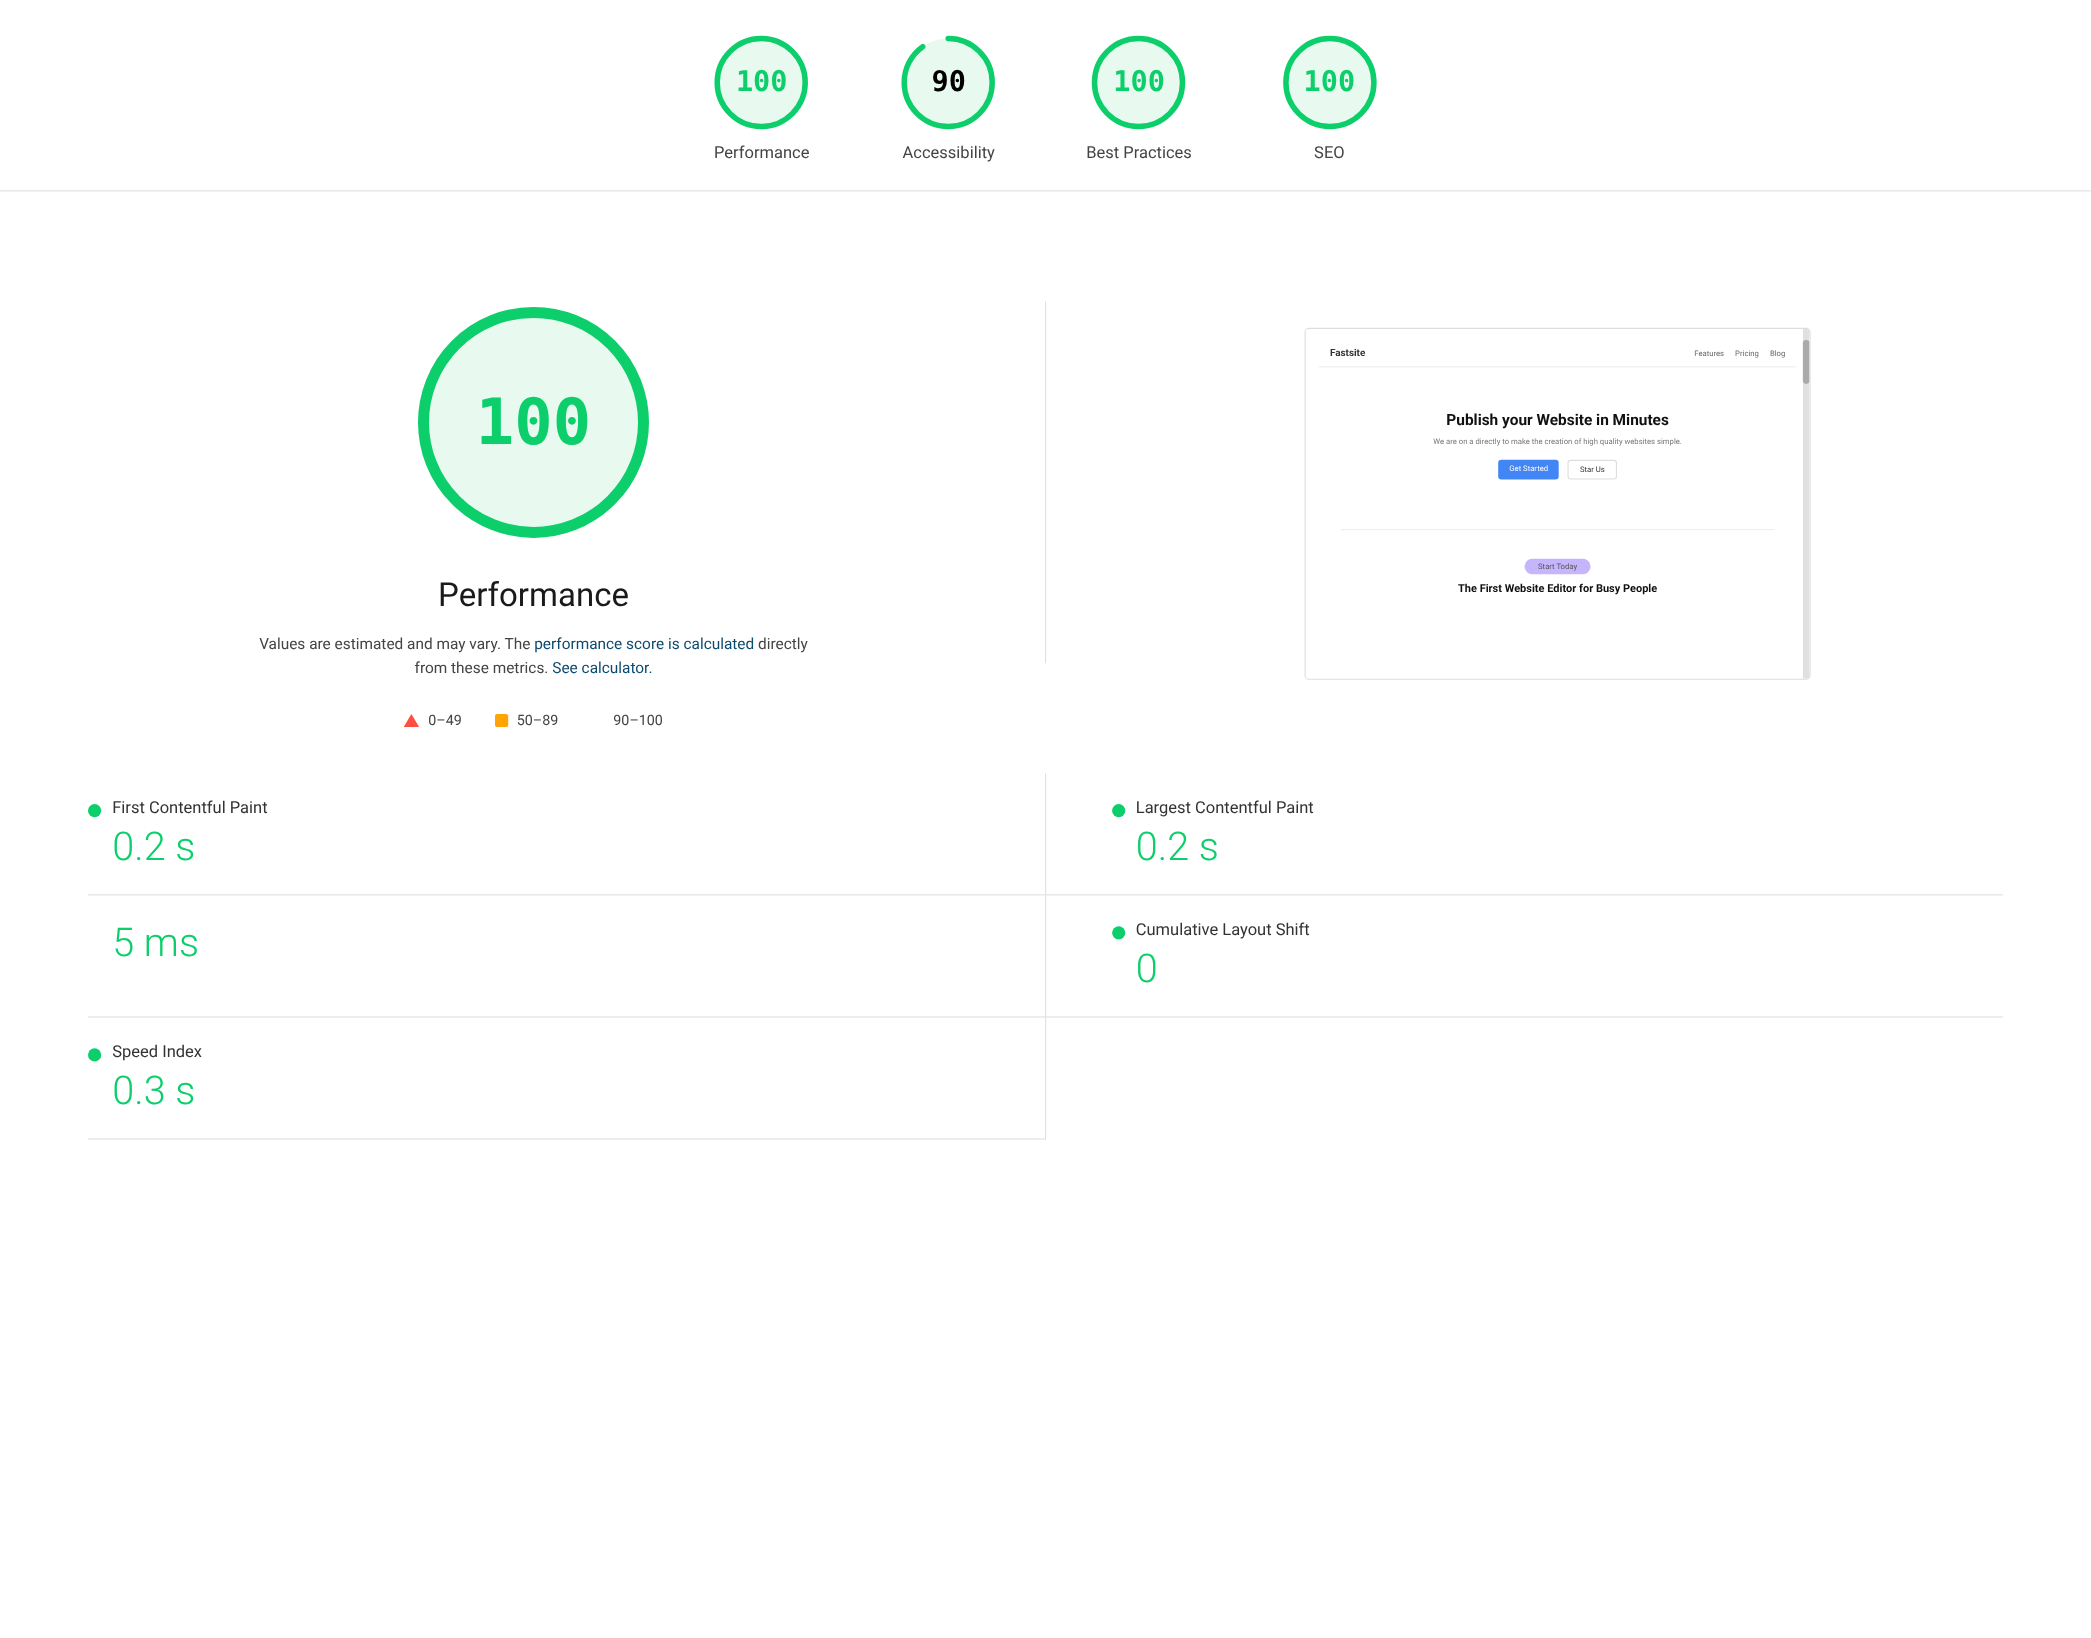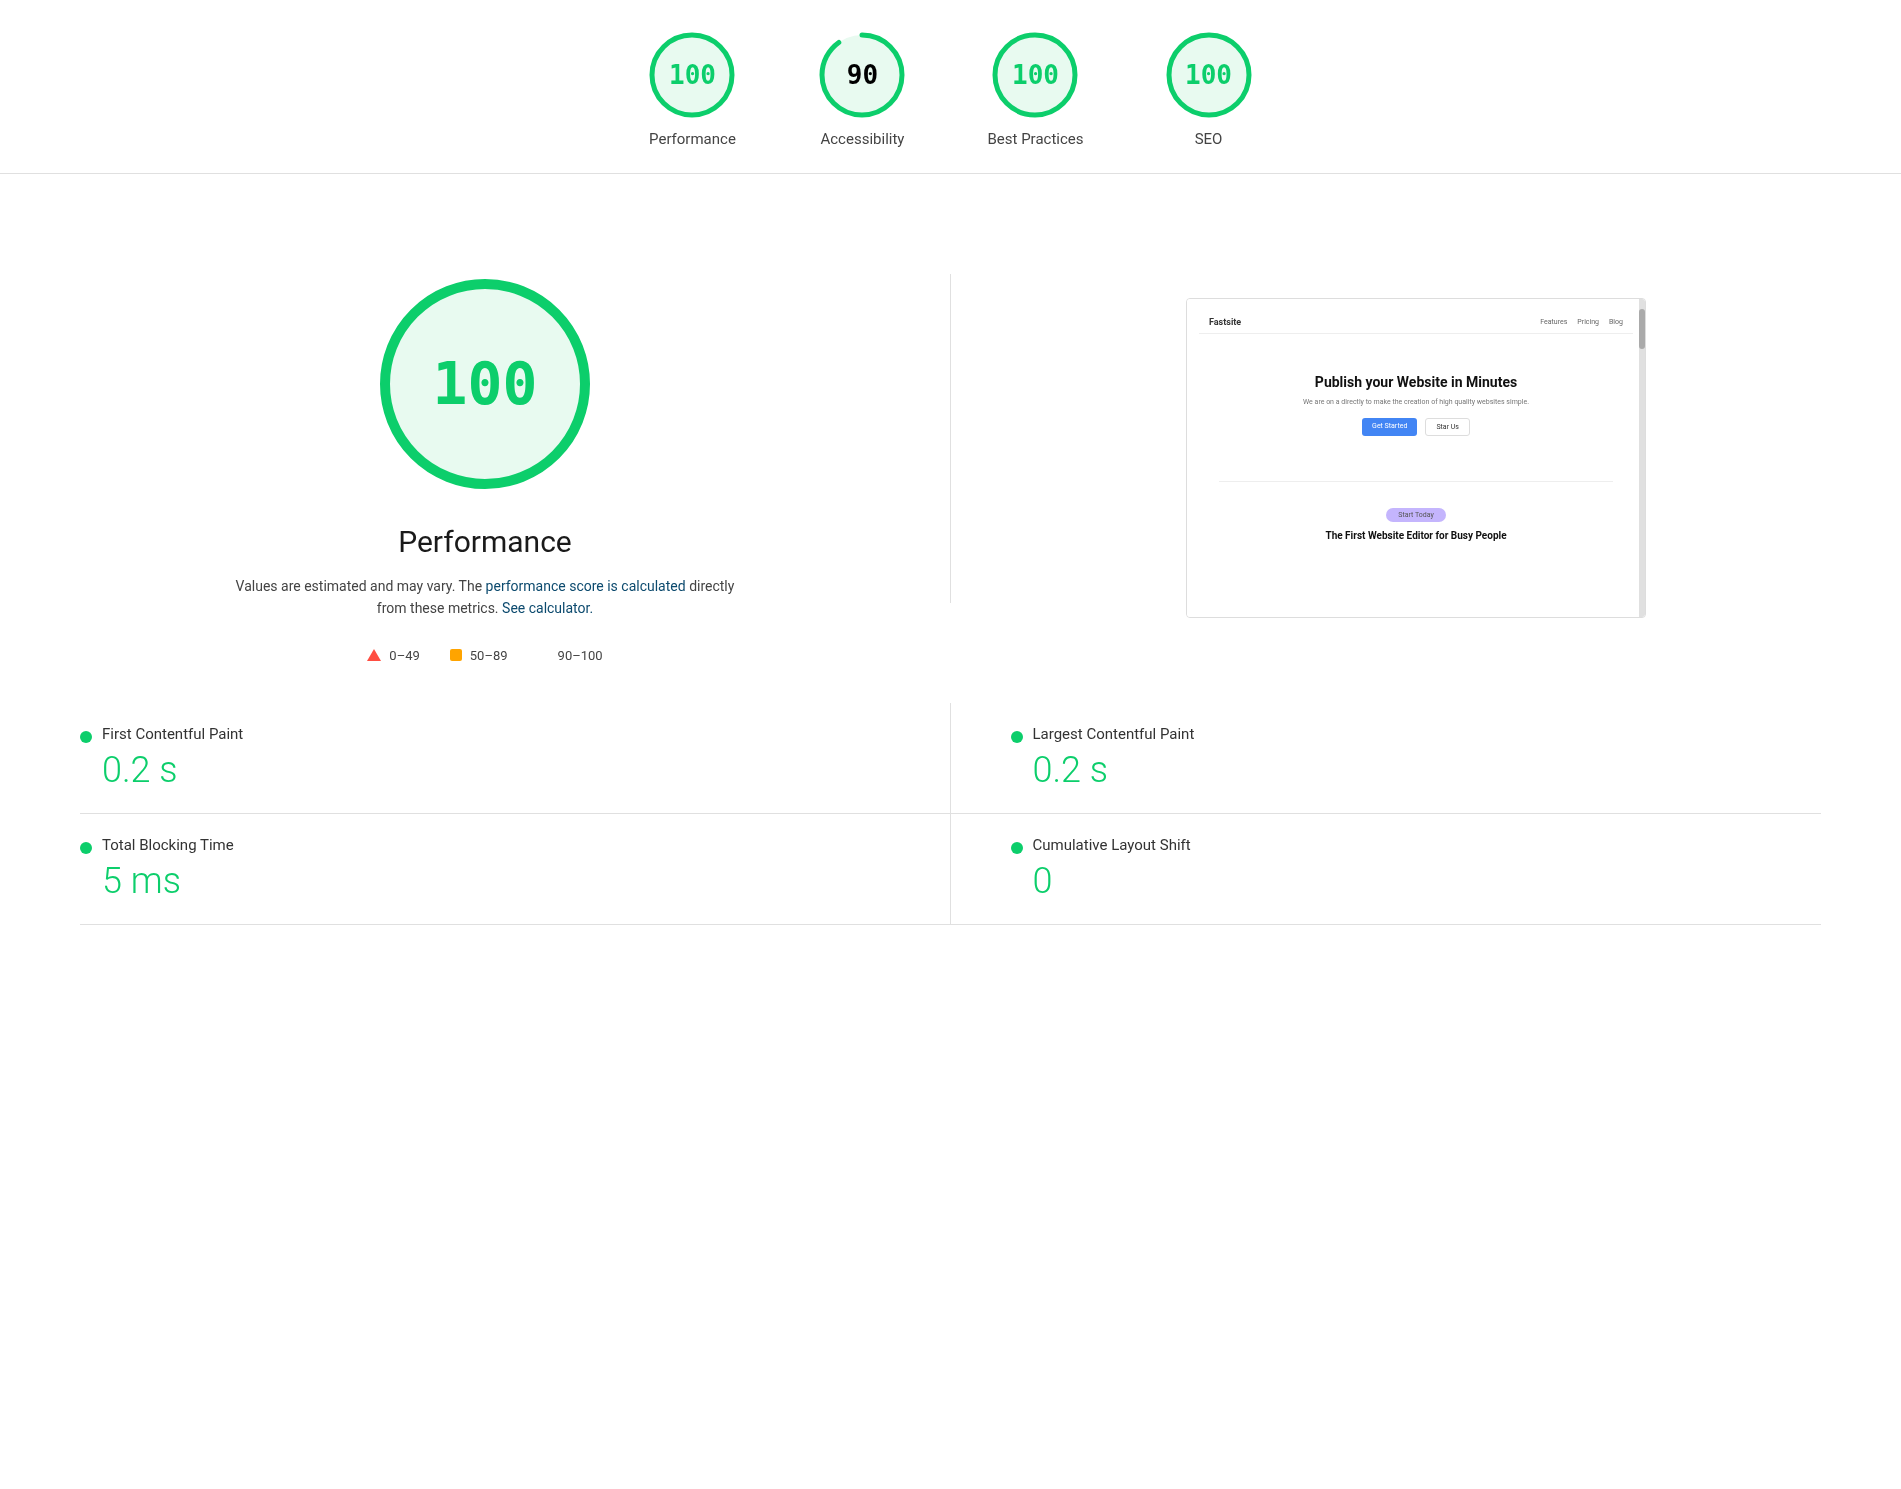--- a/index.html
+++ b/index.html
@@ -517,29 +517,32 @@
 
     <div class="metric-cell">
       <div class="metric-name-row">
         <div class="metric-dot"></div>
         <span class="metric-name">Largest Contentful Paint</span>
       </div>
       <div class="metric-value">0.2 s</div>
     </div>
 
     <div class="metric-cell">
-      <div class="metric-name-row">
-        <div class="metric-dot"></div>
-        <span class="metric-name">Total Blocking Time</span>
-      </div>
       <div class="metric-value">5 ms</div>
     </div>
 
     <div class="metric-cell">
       <div class="metric-name-row">
         <div class="metric-dot"></div>
         <span class="metric-name">Cumulative Layout Shift</span>
       </div>
       <div class="metric-value">0</div>
     </div>
 
+    <div class="metric-cell metric-cell-full">
+      <div class="metric-name-row">
+        <div class="metric-dot"></div>
+        <span class="metric-name">Speed Index</span>
+      </div>
+      <div class="metric-value">0.3 s</div>
+    </div>
   </div>
 </div>
 
 </body></html>

